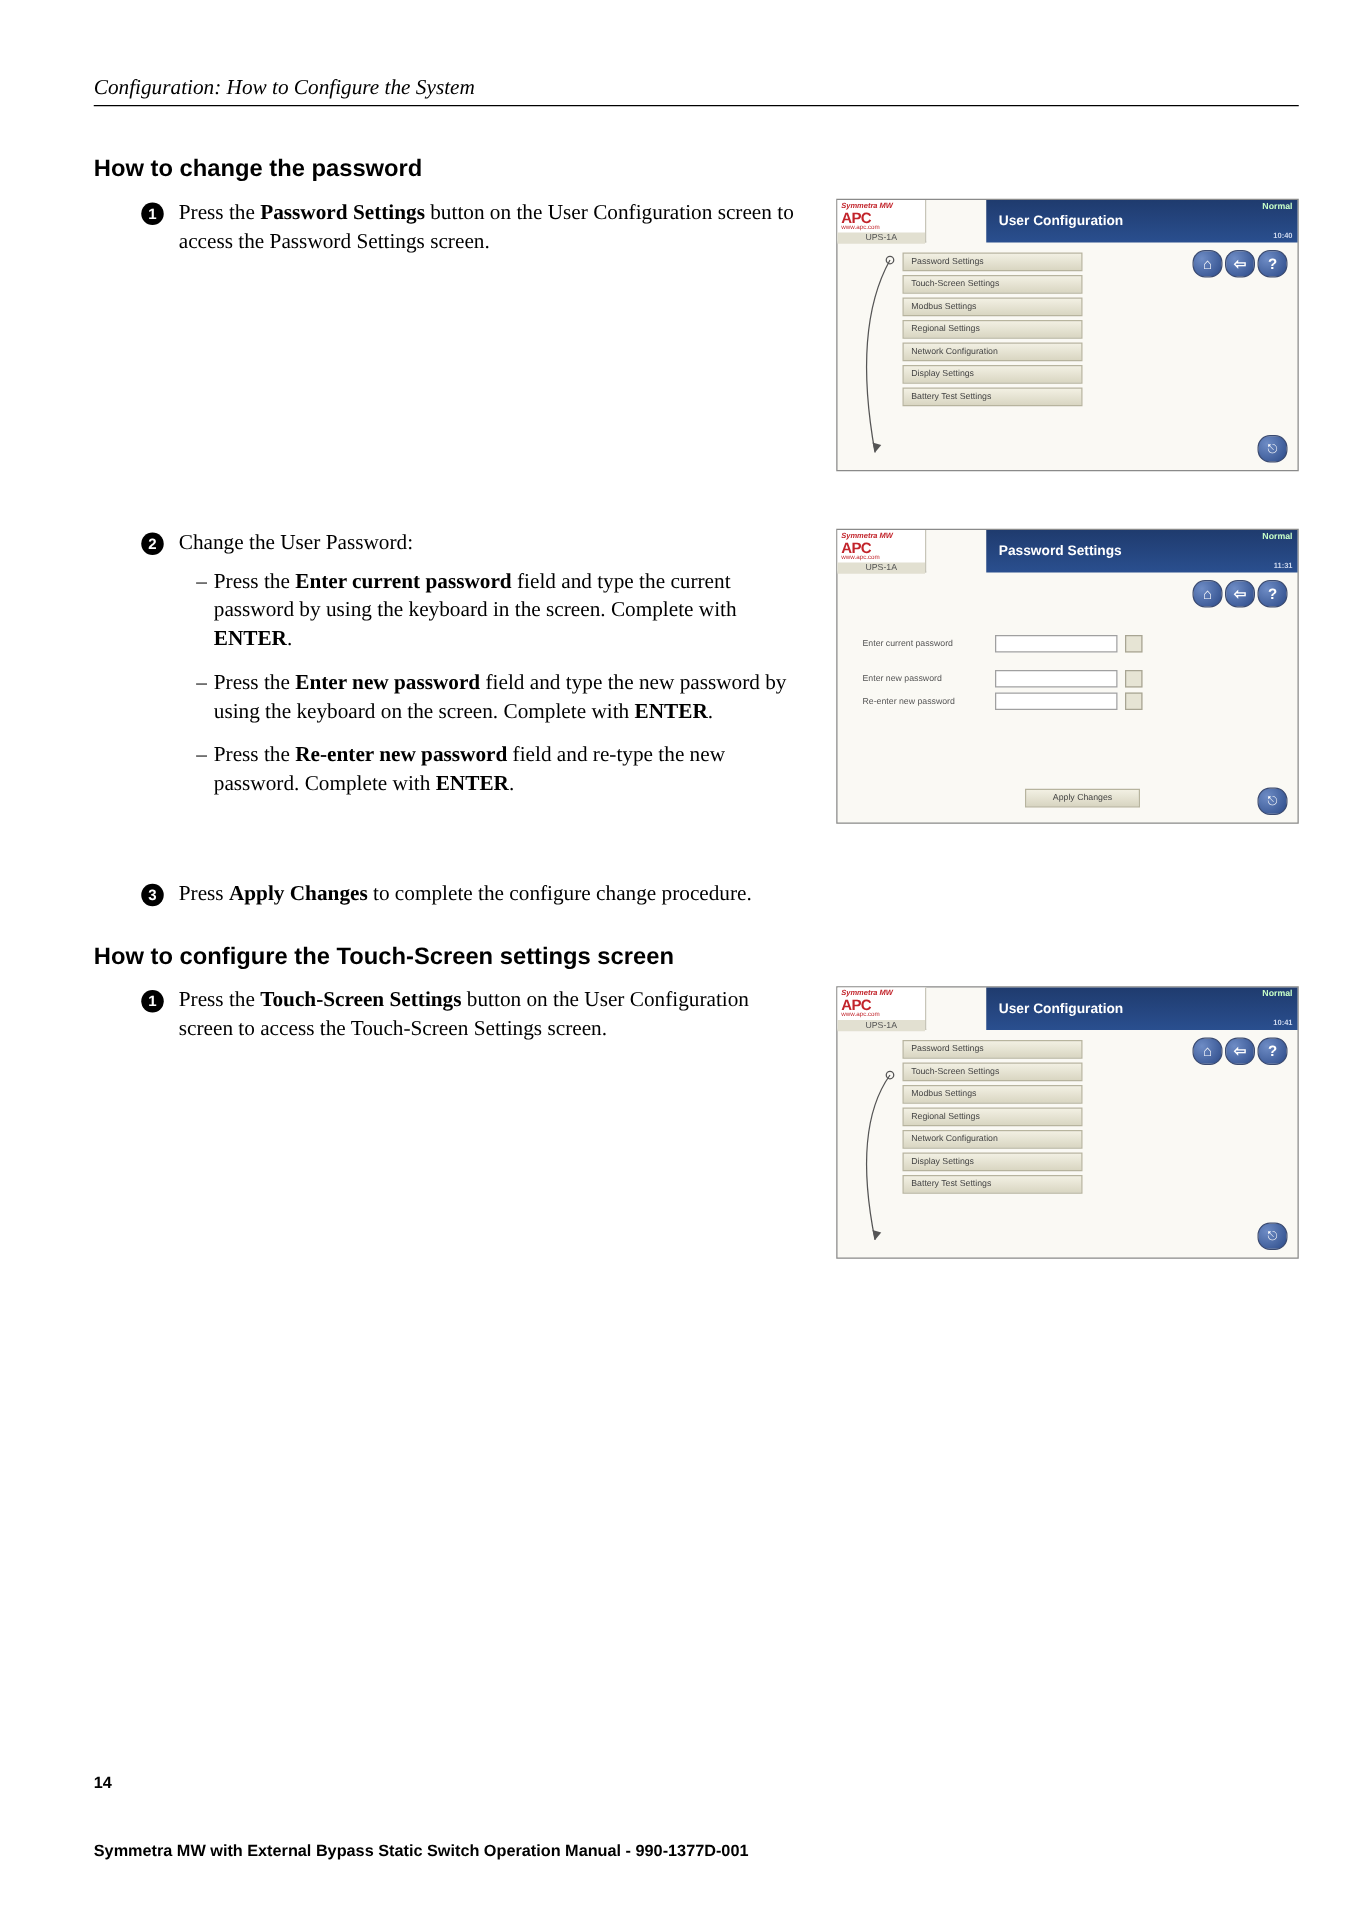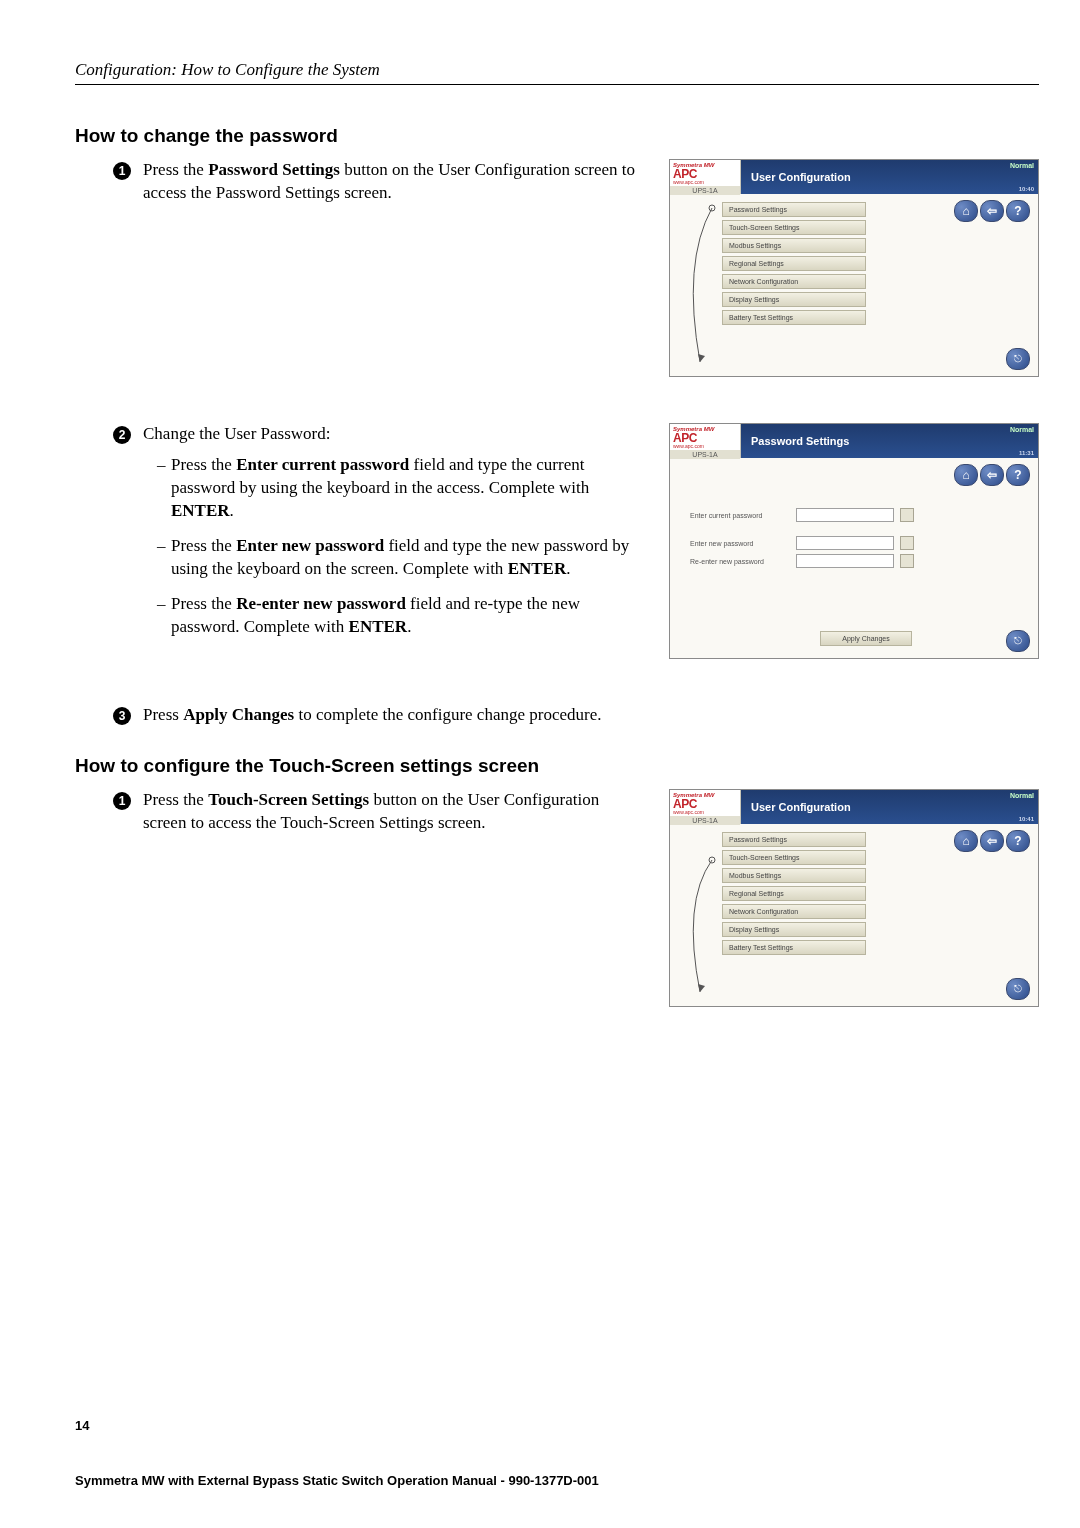--- a/index.html
+++ b/index.html
@@ -81,20 +81,21 @@
     background: #faf9f4;
     margin-bottom: 16px;
     font-family: Arial, sans-serif;
     font-size: 8px;
     color: #333;
   }
   .scr-top {
     display: flex;
     align-items: stretch;
     height: 34px;
+    gap: 48px;
   }
   .logo-cell {
     width: 64px;
     background: #fff;
     border-right: 1px solid #c7c5b8;
     border-bottom: 1px solid #c7c5b8;
     padding: 2px 3px;
     line-height: 1;
   }
   .logo-sym { color: #c2242b; font-style: italic; font-weight: bold; font-size: 6px; }
@@ -236,21 +237,21 @@
   </div>
 
   <div class="cols">
     <div class="left">
       <div class="step">
         <div class="num"><span class="circ">2</span></div>
         <div class="step-body">
           <div>Change the User Password:</div>
           <ul class="dash">
             <li>
-              <span>Press the </span><span class="b">Enter current password</span><span> field and type the current password by using the keyboard in the access. Complete with </span><span class="b">ENTER</span><span>.</span>
+              <span>Press the </span><span class="b">Enter current password</span><span> field and type the current password by using the keyboard in the screen. Complete with </span><span class="b">ENTER</span><span>.</span>
             </li>
             <li>
               <span>Press the </span><span class="b">Enter new password</span><span> field and type the new password by using the keyboard on the screen. Complete with </span><span class="b">ENTER</span><span>.</span>
             </li>
             <li>
               <span>Press the </span><span class="b">Re-enter new password</span><span> field and re-type the new password. Complete with </span><span class="b">ENTER</span><span>.</span>
             </li>
           </ul>
         </div>
       </div>

